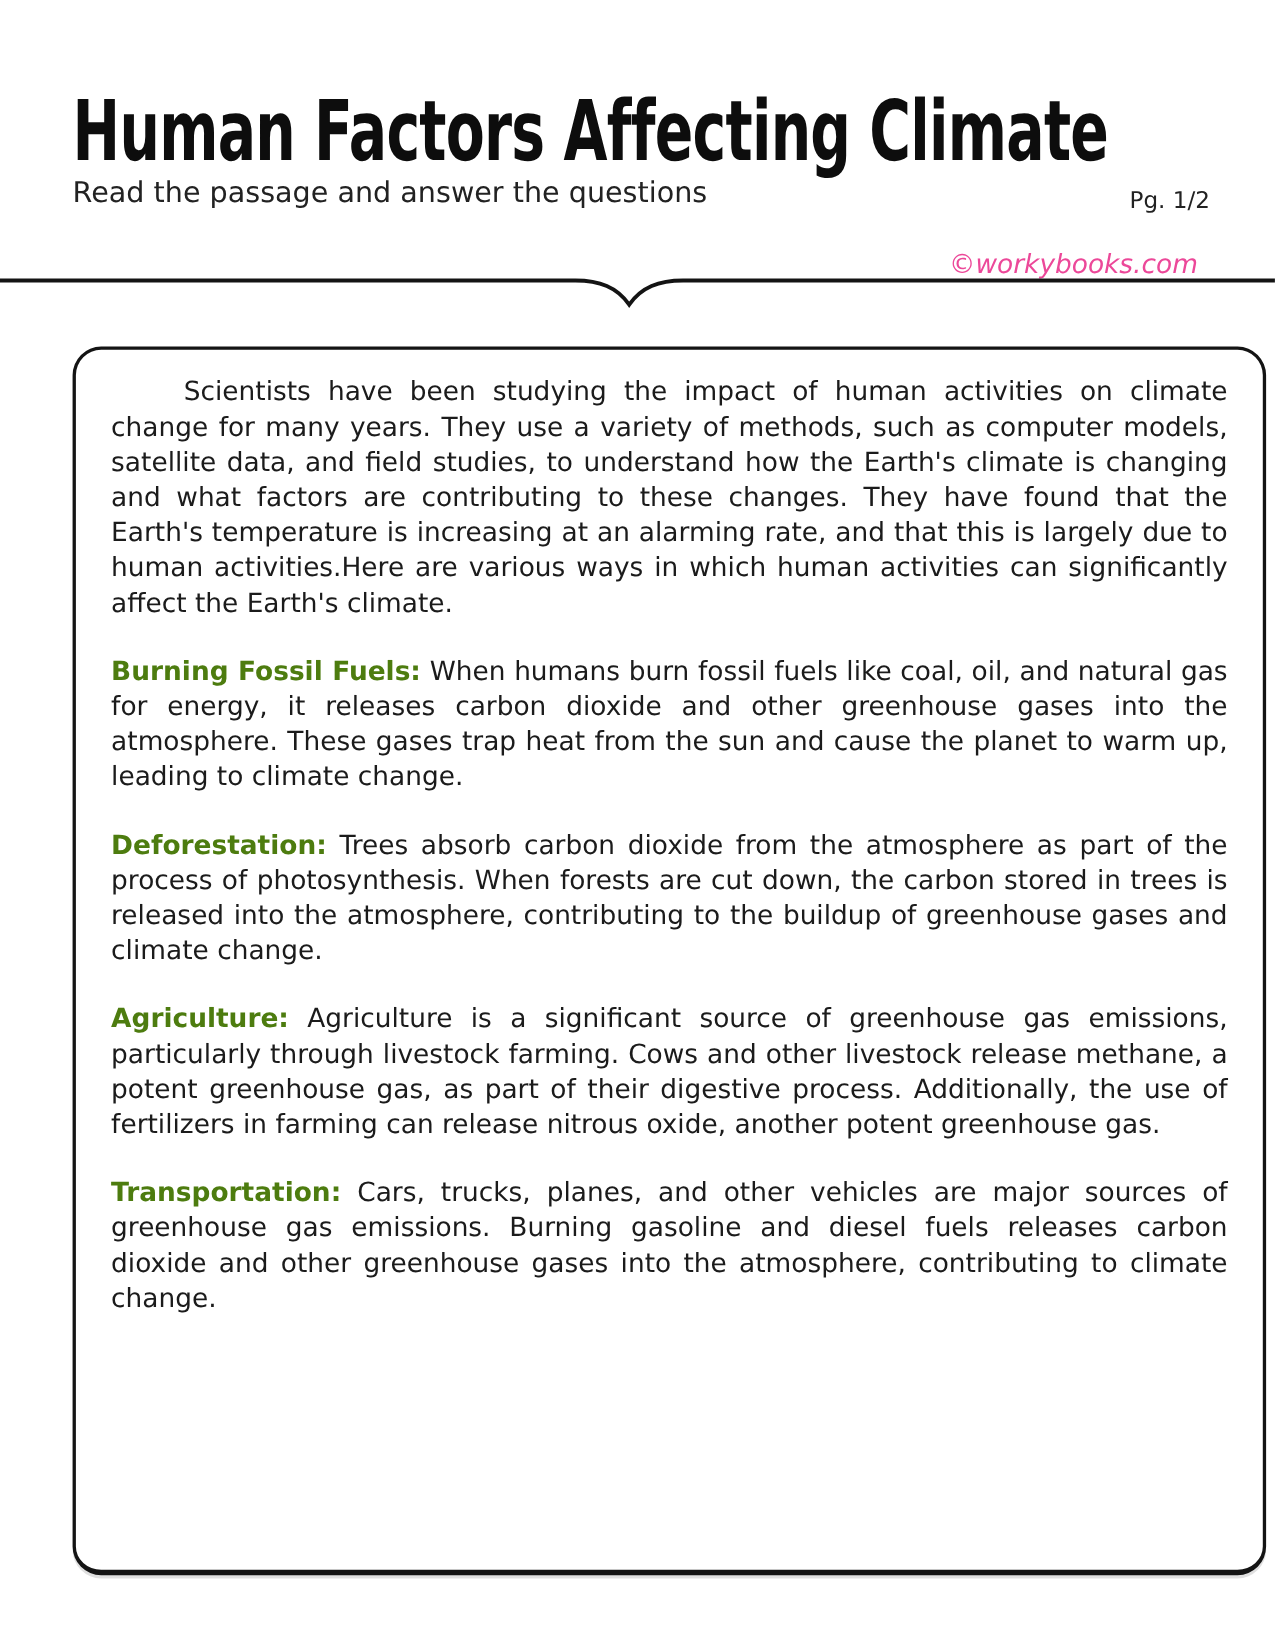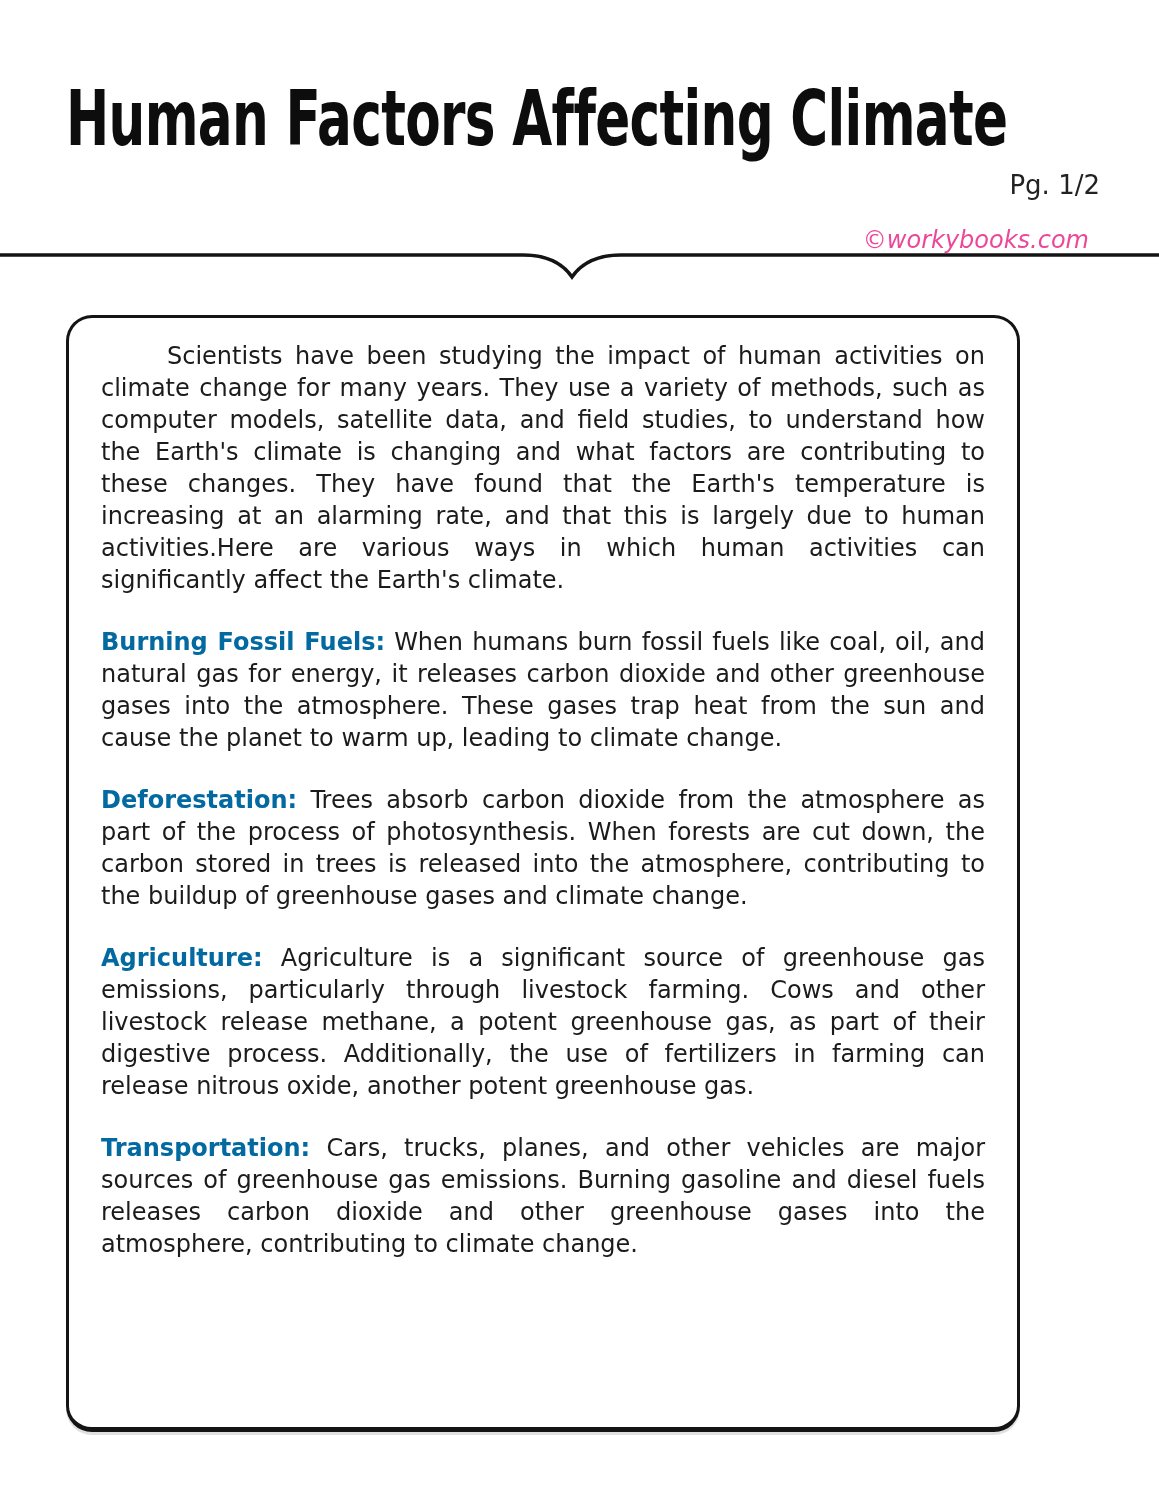--- a/index.html
+++ b/index.html
@@ -32,21 +32,21 @@
     top: 158px;
     font-size: 26px;
     line-height: 37px;
     color: #222222;
   }
 
   .page-number {
     position: absolute;
     right: 59px;
     top: 170px;
-    font-size: 26px;
+    font-size: 21px;
     color: #222222;
   }
 
   .copyright {
     position: absolute;
     right: 70px;
     top: 226px;
     font-size: 24px;
     color: #ec4899;
     font-style: italic;
@@ -58,48 +58,49 @@
     top: 250px;
     width: 1159px;
     height: 40px;
     display: block;
   }
 
   .passage-box {
     position: absolute;
     left: 66px;
     top: 315px;
-    width: 954px;
+    width: 1085px;
     height: 1117px;
     border: 3px solid #141414;
     border-bottom-width: 5px;
     border-radius: 26px;
     background: #ffffff;
     box-shadow: 0 3px 0 rgba(0,0,0,0.12);
     padding: 22px 32px 16px 32px;
     overflow: hidden;
   }
 
   .passage-box p {
     font-size: 24px;
     line-height: 32px;
     text-align: justify;
     margin-bottom: 30px;
     color: #1b1b1b;
   }
   .passage-box p.indented { text-indent: 66px; }
   .passage-box p:last-child { margin-bottom: 0; }
-  .passage-box b { font-weight: bold; color: #0369a1; }
+  .passage-box b { font-weight: bold; color: #4d7c0f; }
 </style>
 </head>
 <body>
 
 <h1 class="page-title">Human Factors Affecting Climate</h1>
 
 <div class="instructions">
+  <div>Read the passage and answer the questions</div>
 </div>
 
 <div class="page-number">Pg. 1/2</div>
 
 <div class="copyright">©workybooks.com</div>
 
 <svg class="divider" viewBox="0 0 1159 40" xmlns="http://www.w3.org/2000/svg" aria-hidden="true">
   <path d="M0,5 H523 C545,5 561,11 572,27 C583,11 599,5 621,5 H1159" fill="none" stroke="#141414" stroke-width="3.5"></path>
 </svg>
 

